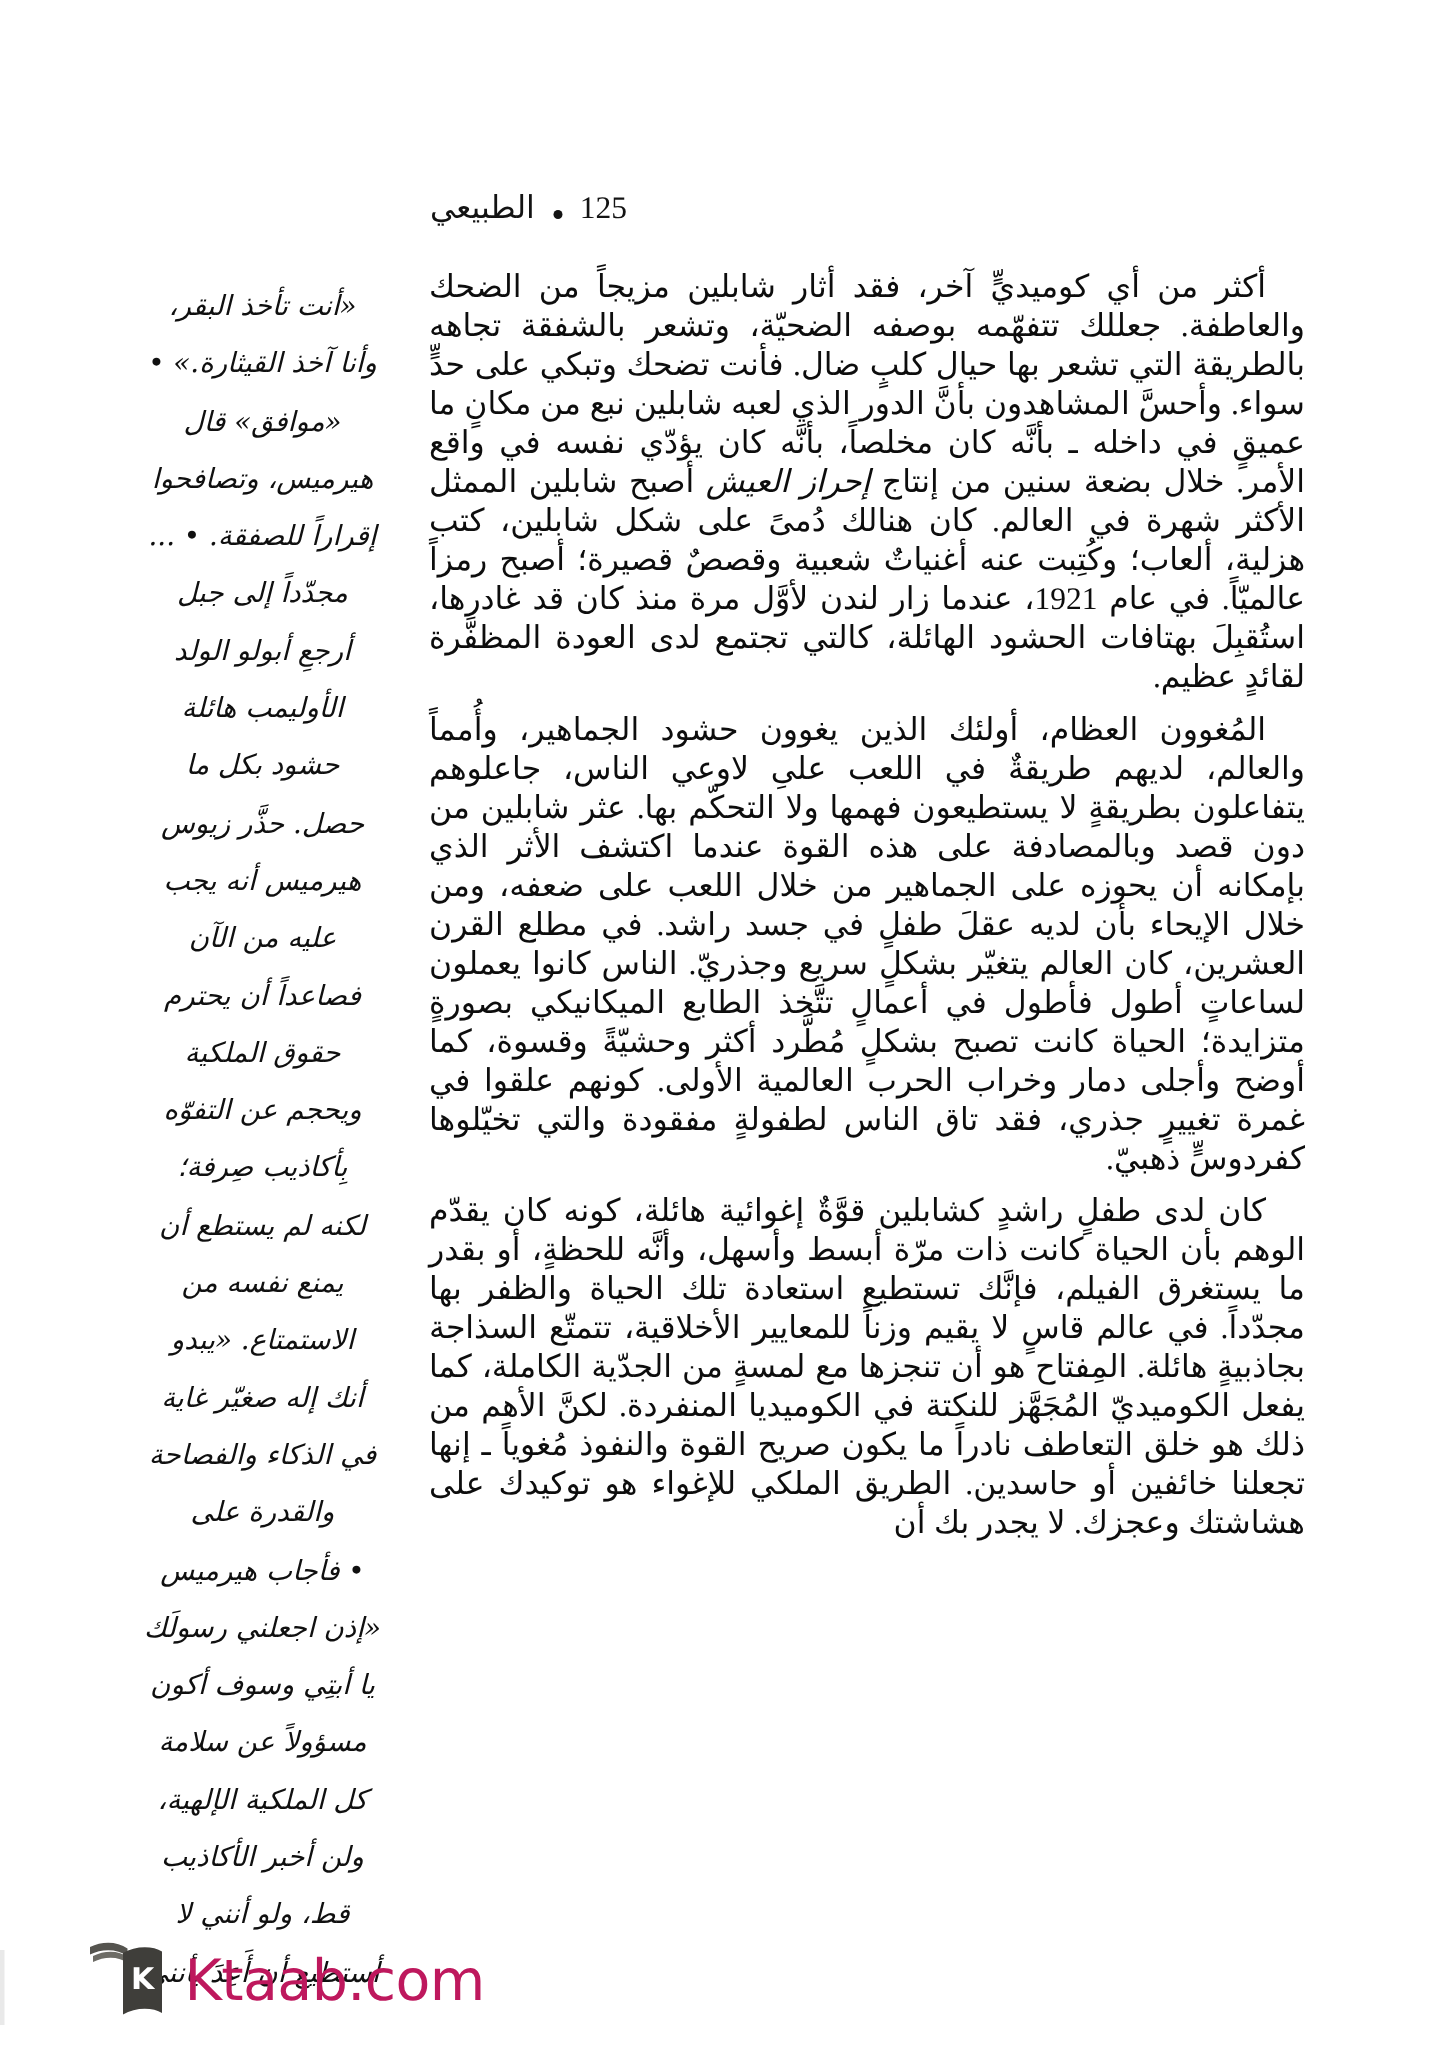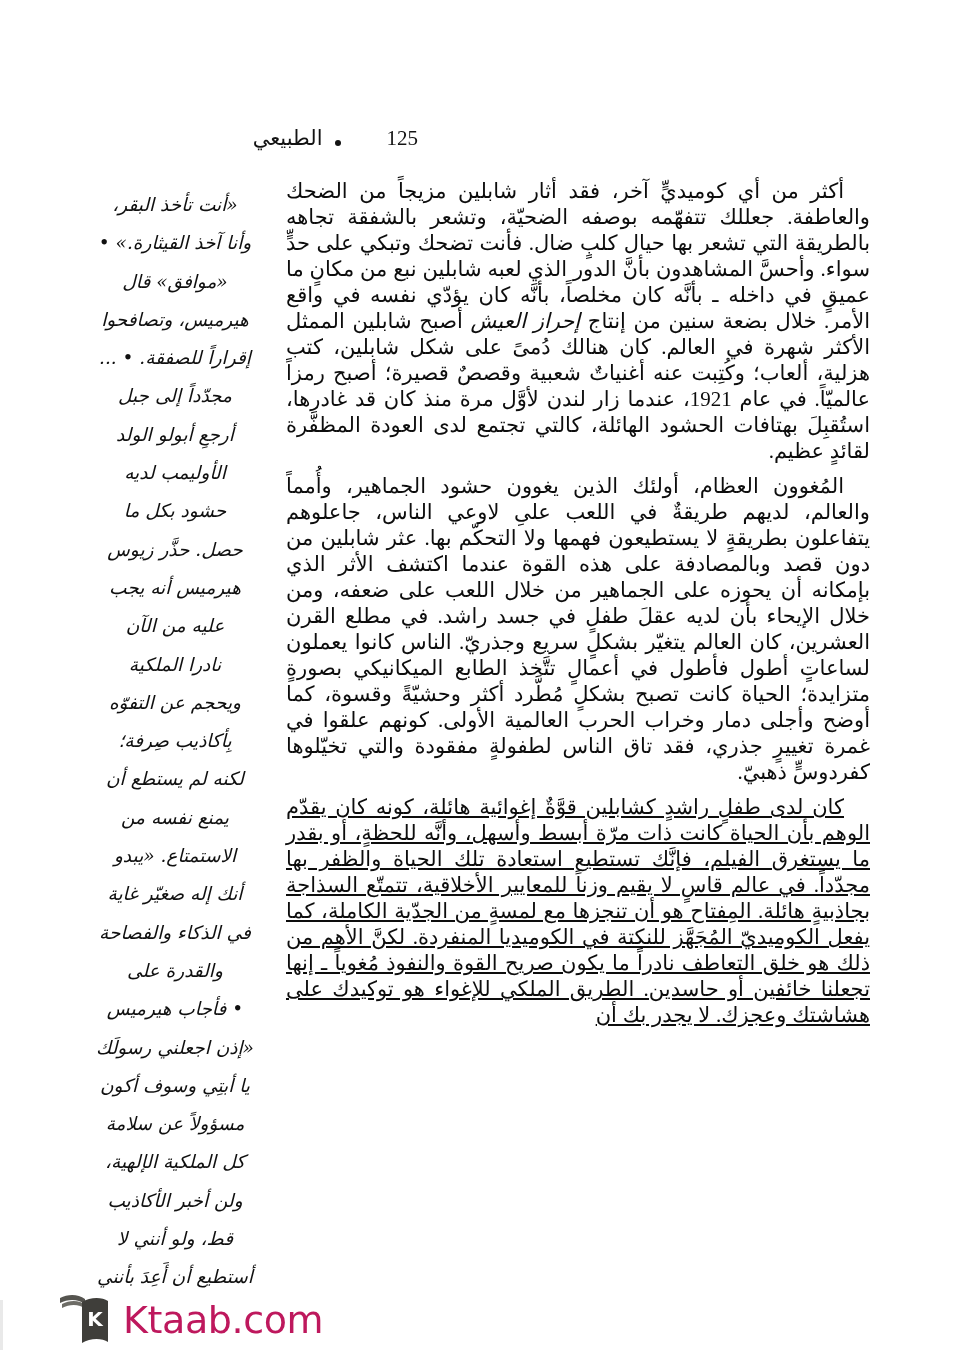--- a/index.html
+++ b/index.html
@@ -43,21 +43,20 @@
     height: 6px;
     background: #131313;
     border-radius: 50%;
     align-self: center;
     flex: 0 0 auto;
   }
   .header-folio {
     font-size: 21px;
     color: #131313;
     font-family: "Liberation Serif", "DejaVu Serif", serif;
-    margin-left: 34px;
   }
 
   
   .body-column {
     position: absolute;
     top: 178px;
     right: 85px;
     width: 584px;
     direction: rtl;
     text-align: justify;
@@ -65,21 +64,21 @@
     font-size: 21px;
     line-height: 26px;
     color: #0d0d0d;
     word-spacing: 0.5px;
     margin-left: 40px;
   }
   .body-column p {
     margin: 0 0 9px 0;
     text-indent: 26px;
   }
-  .body-column p:last-child { margin-bottom: 0; text-decoration: underline; }
+  .body-column p:last-child { margin-bottom: 0; }
   .title-italic {
     font-style: italic;
     font-family: "Liberation Serif", "DejaVu Serif", serif;
   }
 
   
   .margin-note {
     position: absolute;
     top: 186px;
     right: 690px;
@@ -141,26 +140,27 @@
   </div>
 
   <div class="margin-note" id="margin-note">
       <p>«أنت تأخذ البقر،</p>
       <p>وأنا آخذ القيثارة.»  •</p>
       <p>«موافق» قال</p>
       <p>هيرميس، وتصافحوا</p>
       <p>إقراراً للصفقة.  • ...</p>
       <p>مجدّداً إلى جبل</p>
       <p>أرجعِ أبولو الولد</p>
-      <p>الأوليمب لديه</p>
+      <p>الأوليمب هائلة</p>
       <p>حشود بكل ما</p>
       <p>حصل. حذَّر زيوس</p>
       <p>هيرميس أنه يجب</p>
       <p>عليه من الآن</p>
-      <p>نادرا الملكية</p>
+      <p>فصاعداً أن يحترم</p>
+      <p>حقوق الملكية</p>
       <p>ويحجم عن التفوّه</p>
       <p>بِأكاذيب صِرفة؛</p>
       <p>لكنه لم يستطع أن</p>
       <p>يمنع نفسه من</p>
       <p>الاستمتاع. «يبدو</p>
       <p>أنك إله صغيّر غاية</p>
       <p>في الذكاء والفصاحة</p>
       <p>والقدرة على</p>
       <p>•  فأجاب هيرميس</p>
       <p>«إذن اجعلني رسولَك</p>

